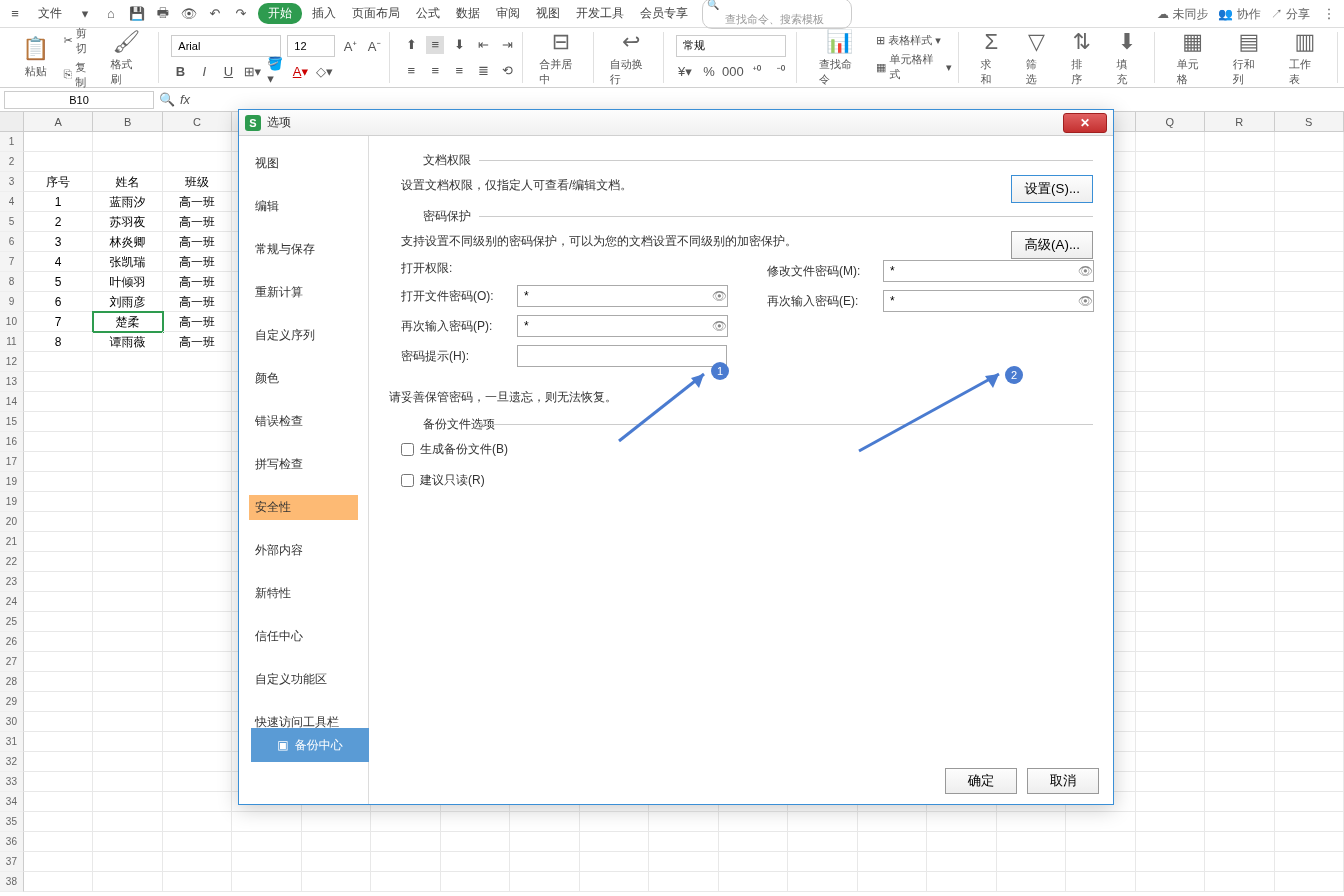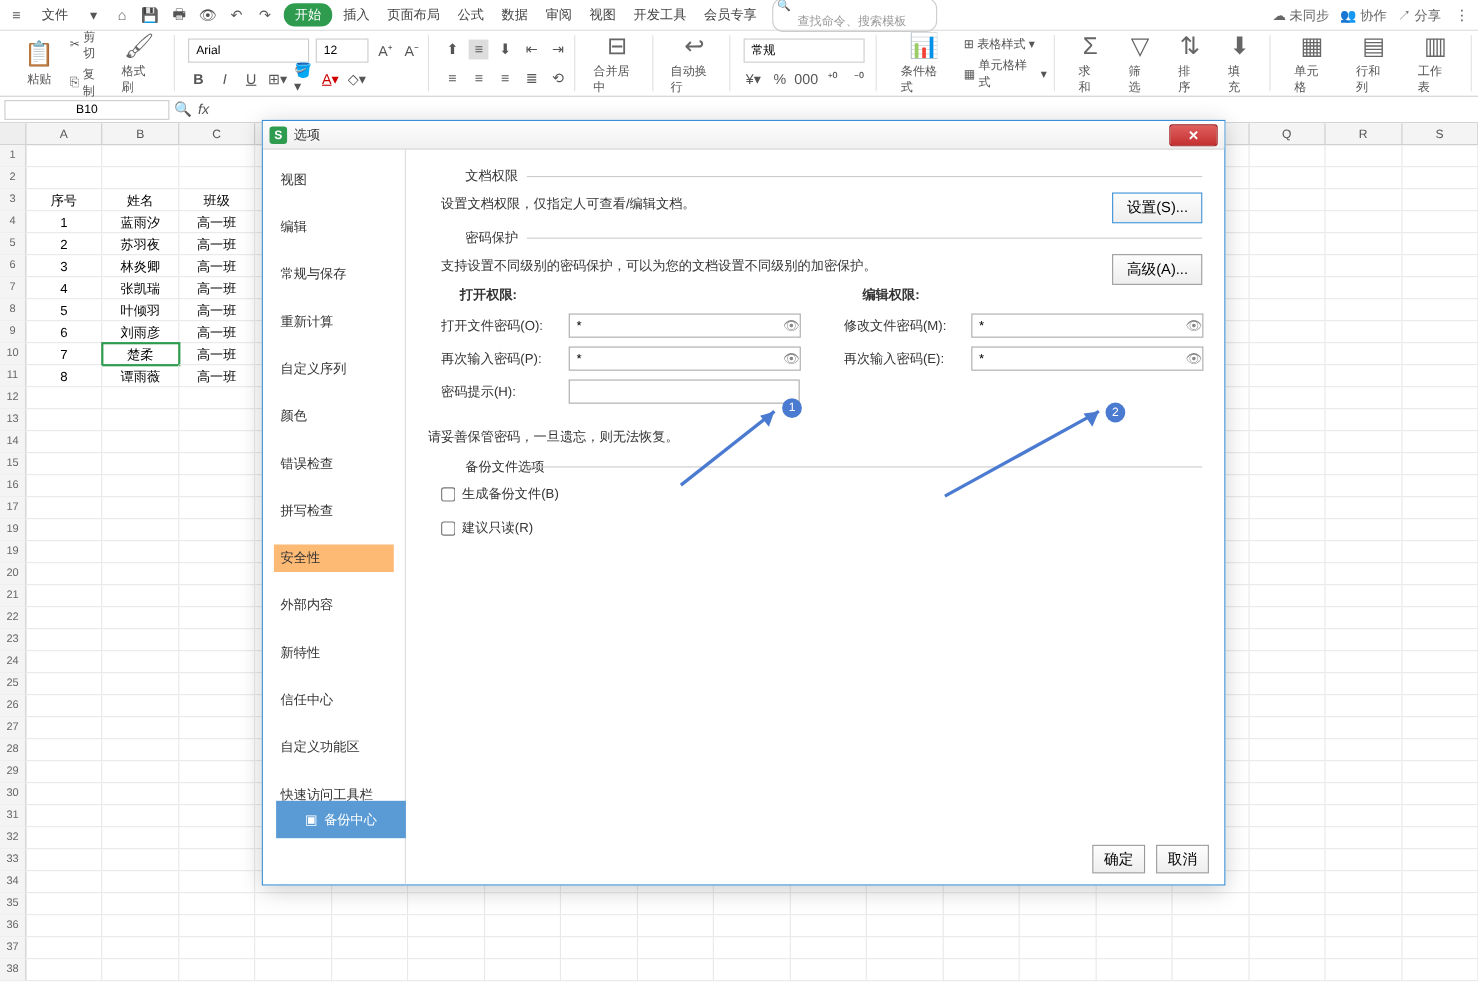--- a/index.html
+++ b/index.html
@@ -242,21 +242,21 @@
   right: 0;
   top: -2px;
   border: 1px solid #999;
   background: linear-gradient(#fdfdfd,#eee);
   padding: 4px 12px;
   cursor: pointer;
 }
 .btn-right.highlight { border: 1.5px solid #3a8fd6; }
 .pwd-cols { display: flex; gap: 40px; margin-top: 10px; }
 .pwd-col { flex: 1; }
-.pwd-col h4 { font-weight: bold; margin-bottom: 8px; margin-left: 17px; }
+.pwd-col h4 { font-weight: normal; margin-bottom: 8px; }
 .pwd-row { display: flex; align-items: center; margin-bottom: 8px; gap: 6px; justify-content: center; }
 .pwd-row label { width: 110px; }
 .pwd-row input {
   flex: 1;
   border: 1px solid #aaa;
   padding: 3px 24px 3px 6px;
   font-size: 12px;
   height: 22px;
 }
 .eye-icon {
@@ -267,21 +267,21 @@
 .note-text { margin-top: 6px; margin-bottom: 10px; color: #333; }
 .checkbox-row { display: flex; align-items: center; gap: 6px; margin-top: 4px; }
 .dialog-footer {
   position: absolute;
   bottom: 10px;
   right: 14px;
   display: flex;
   gap: 10px;
 }
 .dialog-footer button {
-  width: 48px;
+  width: 72px;
   height: 26px;
   border: 1px solid #999;
   background: linear-gradient(#fdfdfd,#eee);
   cursor: pointer;
 }
 
 .arrow-annotation {
   position: absolute;
   pointer-events: none;
 }
@@ -402,21 +402,21 @@
       <span class="tool-btn">¥▾</span>
       <span class="tool-btn">%</span>
       <span class="tool-btn">000</span>
       <span class="tool-btn">⁺⁰</span>
       <span class="tool-btn">⁻⁰</span>
     </div>
   </div>
   <div class="ribbon-group horizontal">
     <div class="ribbon-group-big" style="border:none">
       <span class="big-icon">📊</span>
-      <span class="label">条件格式</span>
+      <span class="label">查找命令</span>
     </div>
     <div style="display:flex;flex-direction:column;gap:4px">
       <span class="ribbon-btn">⊞ <span>表格样式</span>▾</span>
       <span class="ribbon-btn">▦ <span>单元格样式</span>▾</span>
     </div>
   </div>
   <div class="ribbon-group horizontal">
     <div class="ribbon-group-big" style="border:none">
         <span class="big-icon">Σ</span>
         <span class="label">求和</span>
@@ -1373,21 +1373,20 @@
                 <label>再次输入密码(P):</label>
                 <input type="text" value="*" style="">
                 <span class="eye-icon">👁</span>
               </div>
               <div class="pwd-row">
                 <label>密码提示(H):</label>
                 <input type="text" style="">
               </div>
             </div>
             <div class="pwd-col">
-              <h4>编辑权限:</h4>
               <div class="pwd-row">
                 <label>修改文件密码(M):</label>
                 <input type="text" value="*" style="">
                 <span class="eye-icon">👁</span>
               </div>
               <div class="pwd-row">
                 <label>再次输入密码(E):</label>
                 <input type="text" value="*" style="">
                 <span class="eye-icon">👁</span>
               </div>

